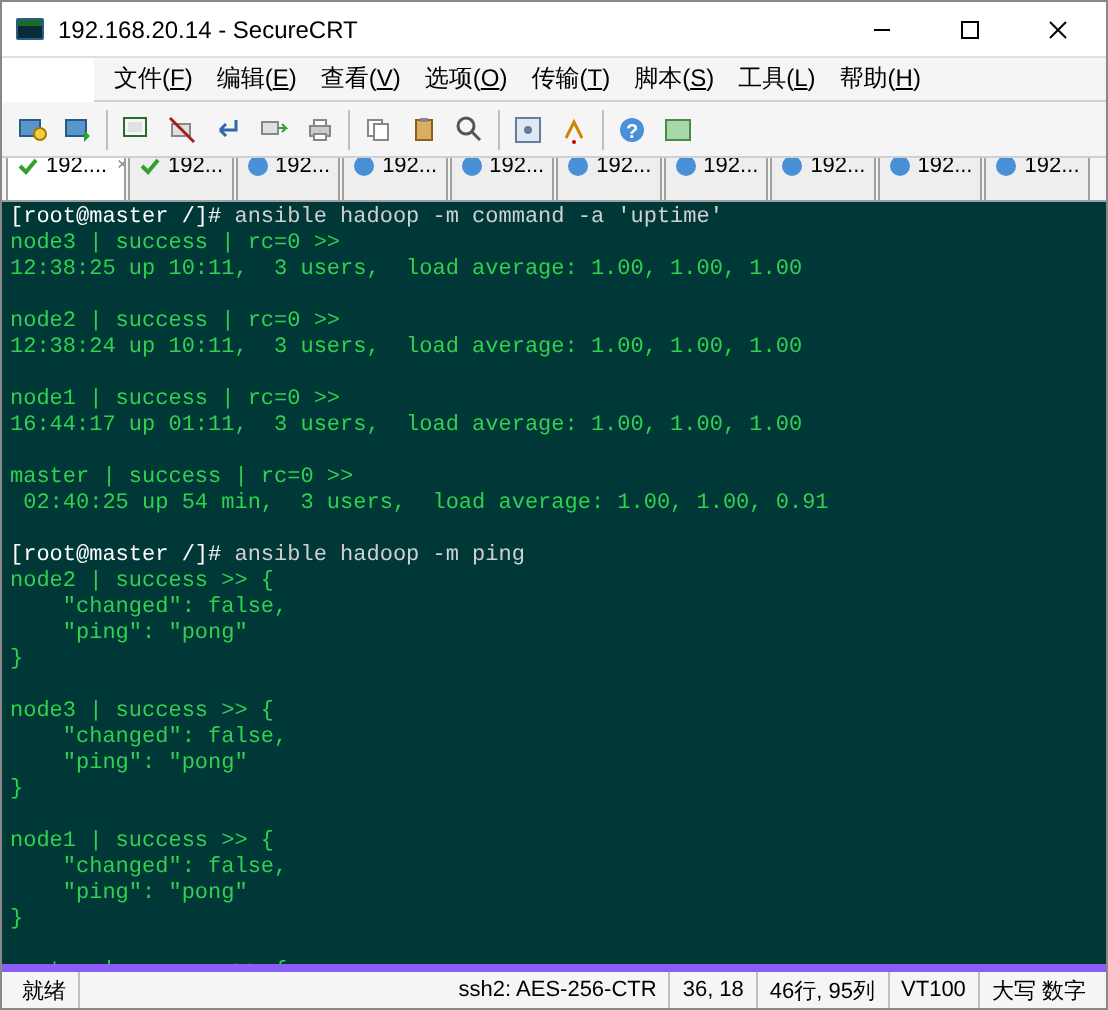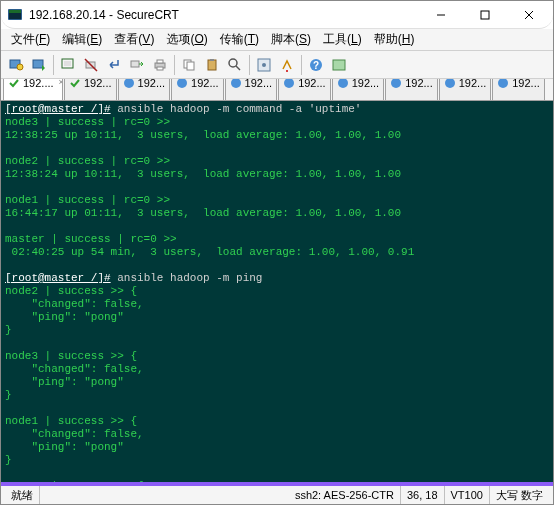--- a/index.html
+++ b/index.html
@@ -1,34 +1,34 @@
 <!DOCTYPE html>
 <html><head>
 <meta charset="utf-8">
 <style>
 * { margin:0; padding:0; box-sizing:border-box; }
 body { font-family:"Microsoft YaHei",Tahoma,sans-serif; font-size:12px; background:#fff; width:554px; height:505px; overflow:hidden; border:1px solid #888; display:flex; flex-direction:column; }
-.titlebar { height:28px; background:#fff; display:flex; align-items:center; padding:0 2px 0 6px; border-bottom:1px solid #e0e0e0;border-radius:14px; }
+.titlebar { height:28px; background:#fff; display:flex; align-items:center; padding:0 2px 0 6px; border-bottom:1px solid #e0e0e0; }
 .appicon { width:16px; height:16px; margin-right:6px; }
 .title { flex:1; font-size:12px; color:#000; }
 .winbtns { display:flex; }
 .winbtn { width:44px; height:28px; display:flex; align-items:center; justify-content:center; cursor:pointer; }
-.menubar { height:22px; display:flex; align-items:center; padding:0 4px; background:#f5f5f5; border-bottom:1px solid #d0d0d0; }
+.menubar { height:22px; display:flex; align-items:center; padding:0 4px; background:#f5f5f5; border-bottom:1px solid #d0d0d0;margin-left:46px; }
 .menuitem { padding:0 6px; cursor:pointer; font-size:12px; }
 .menuitem u { text-decoration:underline; }
 .toolbar { height:28px; display:flex; align-items:center; padding:0 4px; gap:1px; background:#f5f5f5; border-bottom:1px solid #d0d0d0; }
 .tbtn { width:22px; height:22px; display:flex; align-items:center; justify-content:center; cursor:pointer; border:1px solid transparent; }
 .tsep { width:1px; height:20px; background:#c0c0c0; margin:0 2px; }
 .tabbar { height:22px; display:flex; align-items:flex-end; background:#f5f5f5; border-bottom:1px solid #a0a0a0; padding:0 2px; overflow:hidden; }
 .tab { height:36px; display:flex; align-items:center; padding:0 4px; font-size:11px; border:1px solid #a0a0a0; border-bottom:none; background:#eee; margin-right:1px; cursor:pointer; max-width:60px; white-space:nowrap; overflow:hidden; }
 .tab.active { background:#fff; }
 .tabicon { width:12px; height:12px; margin-right:3px; flex-shrink:0; }
 .tabclose { width:9px; height:9px; margin-left:3px; font-size:9px; line-height:9px; text-align:center; color:#888; flex-shrink:0; }
 .terminal { flex:1; background:#003838; color:#d0d0d0; font-family:"Courier New",monospace; font-size:11px; line-height:13px; padding:2px 4px; overflow:hidden; white-space:pre; }
-.terminal .w { color:#ffffff;text-decoration:underline; }
+.terminal .w { color:#ffffff; }
 .terminal .g { color:#30d050;margin-top:24px; }
 .statusbar { height:22px; display:flex; align-items:center; background:#f5f5f5; border-top:4px solid #8b5cf6; font-size:11px; padding:0 4px; }
 .statusbar .seg { padding:0 6px; border-right:1px solid #c0c0c0; height:18px; display:flex; align-items:center; }
 .statusbar .seg:last-child { border-right:none; }
 .statusbar .spacer { flex:1; }
 </style>
 </head>
 <body>
 
 <div class="titlebar">
@@ -257,15 +257,16 @@
 
 
 <span></span>
 </div>
 
 <div class="statusbar">
   <div class="seg">就绪</div>
   <div class="spacer"></div>
   <div class="seg">ssh2: AES-256-CTR</div>
   <div class="seg">36,  18</div>
+  <div class="seg">46行, 95列</div>
   <div class="seg">VT100</div>
   <div class="seg">大写 数字</div>
 </div>
 
 </body></html>

